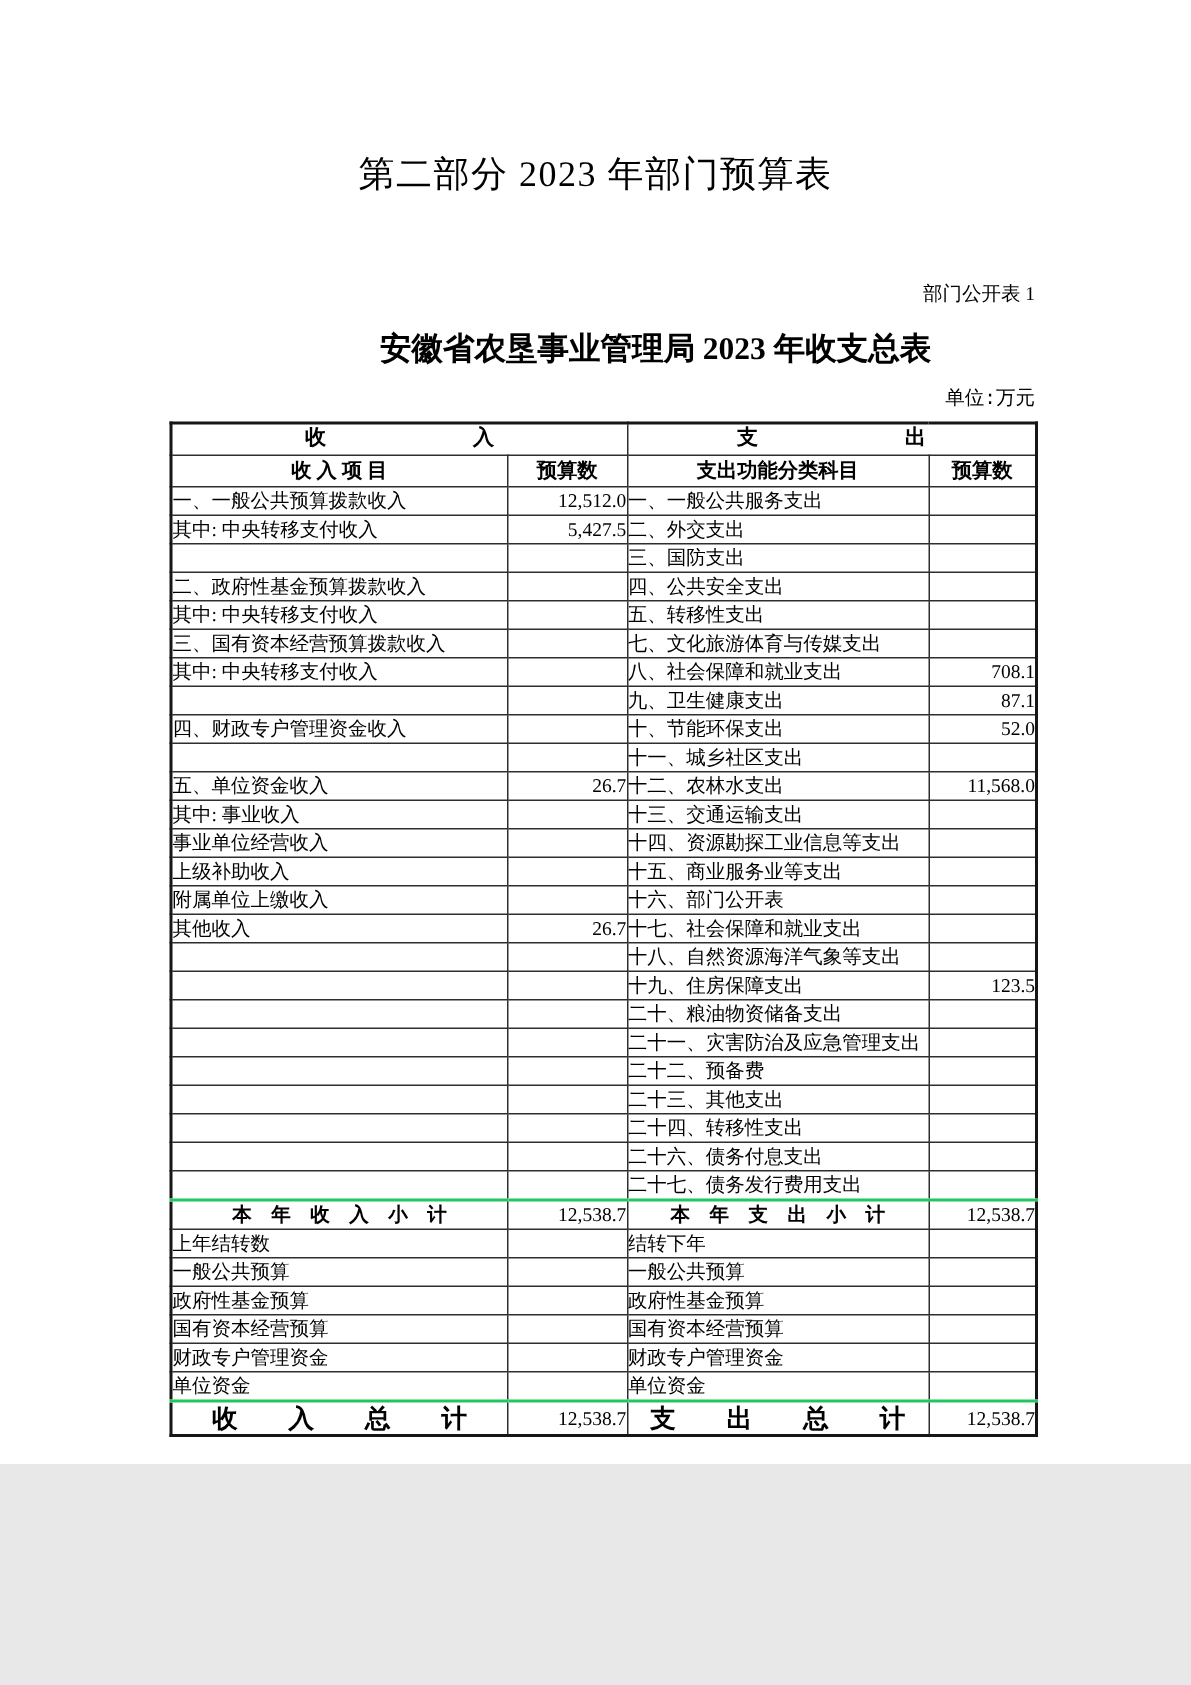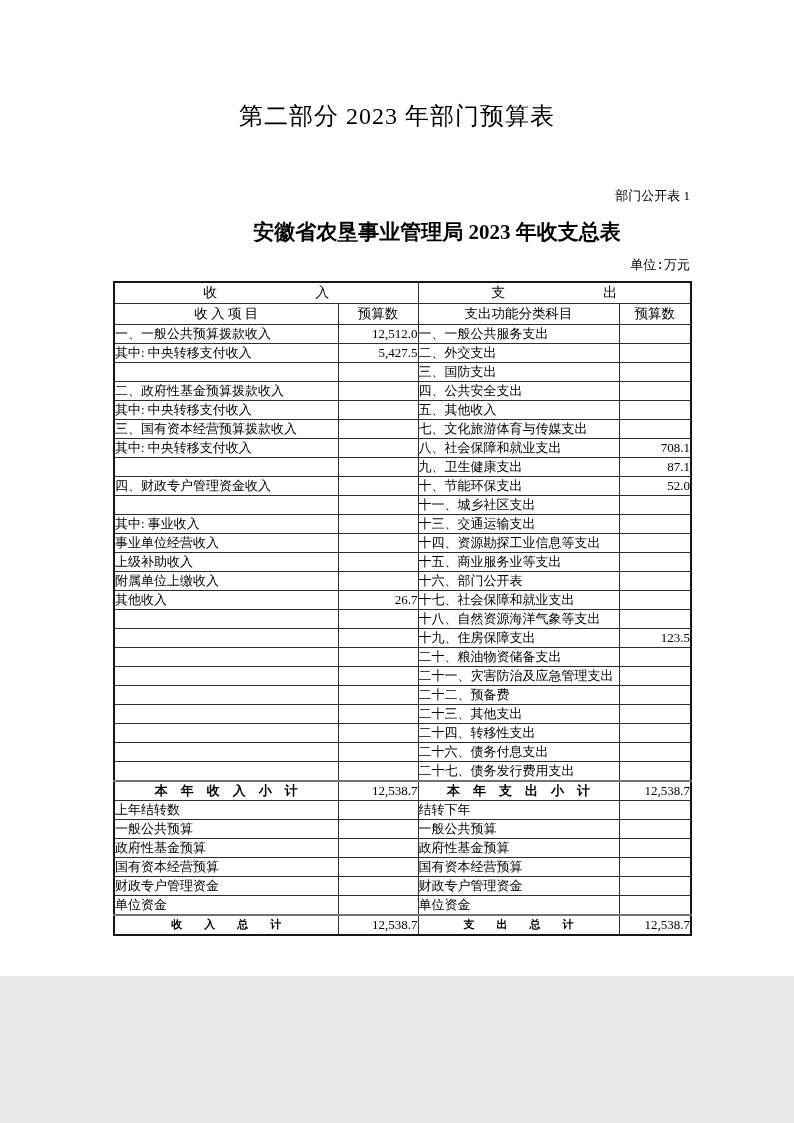--- a/index.html
+++ b/index.html
@@ -57,43 +57,43 @@
   }
   table.budget th, table.budget td {
     border: 1px solid #2e2e2e;
     padding: 0;
     vertical-align: middle;
     overflow: hidden;
   }
   table.budget th {
     height: 20px;
     font-size: 13.5px;
-    font-weight: normal;
+    font-weight: bold;
     text-align: center;
     line-height: 1.2;
   }
   table.budget tr.group-header th { font-size: 14px; }
   table.budget td {
     height: 18px;
     font-size: 13px;
     line-height: 1.25;
   }
   td.cell-label { text-align: left; padding-right: 2px; word-break: break-all; }
   td.cell-value { text-align: right; padding-right: 4px; }
   .ind0 { padding-left: 6px; }
   .ind1 { padding-left: 57px; }
   .ind2 { padding-left: 97px; }
   .ind3 { padding-left: 30px; }
-  tr.row-subtotal td, tr.row-total td { border-top: 2px solid #737373; }
+  tr.row-subtotal td, tr.row-total td { border-top: 2px solid #22c55e; }
   tr.row-subtotal td.cell-label, tr.row-total td.cell-label {
     text-align: center;
     font-weight: bold;
     padding-left: 0;
   }
-  tr.row-total td.cell-label { font-size: 11px; }
+  tr.row-total td.cell-label { font-size: 17px; }
   .page-number {
     position: absolute;
     top: 1030px;
     left: 665px;
     font-size: 13px;
     letter-spacing: 1px;
   }
 </style>
 </head>
 <body>
@@ -148,21 +148,21 @@
     </tr>
         <tr>
       <td class="cell-label ind0">二、政府性基金预算拨款收入</td>
       <td class="cell-value"></td>
       <td class="cell-label ind0">四、公共安全支出</td>
       <td class="cell-value"></td>
     </tr>
         <tr>
       <td class="cell-label ind1">其中: 中央转移支付收入</td>
       <td class="cell-value"></td>
-      <td class="cell-label ind0">五、其他收入</td>
+      <td class="cell-label ind0">五、转移性支出</td>
       <td class="cell-value"></td>
     </tr>
         <tr>
       <td class="cell-label ind0">三、国有资本经营预算拨款收入</td>
       <td class="cell-value"></td>
       <td class="cell-label ind0">七、文化旅游体育与传媒支出</td>
       <td class="cell-value"></td>
     </tr>
         <tr>
       <td class="cell-label ind1">其中: 中央转移支付收入</td>
@@ -180,20 +180,26 @@
       <td class="cell-label ind0">四、财政专户管理资金收入</td>
       <td class="cell-value"></td>
       <td class="cell-label ind0">十、节能环保支出</td>
       <td class="cell-value">52.0</td>
     </tr>
         <tr>
       <td class="cell-label ind0"></td>
       <td class="cell-value"></td>
       <td class="cell-label ind0">十一、城乡社区支出</td>
       <td class="cell-value"></td>
+    </tr>
+        <tr>
+      <td class="cell-label ind0">五、单位资金收入</td>
+      <td class="cell-value">26.7</td>
+      <td class="cell-label ind0">十二、农林水支出</td>
+      <td class="cell-value">11,568.0</td>
     </tr>
         <tr>
       <td class="cell-label ind1">其中: 事业收入</td>
       <td class="cell-value"></td>
       <td class="cell-label ind0">十三、交通运输支出</td>
       <td class="cell-value"></td>
     </tr>
         <tr>
       <td class="cell-label ind2">事业单位经营收入</td>
       <td class="cell-value"></td>

